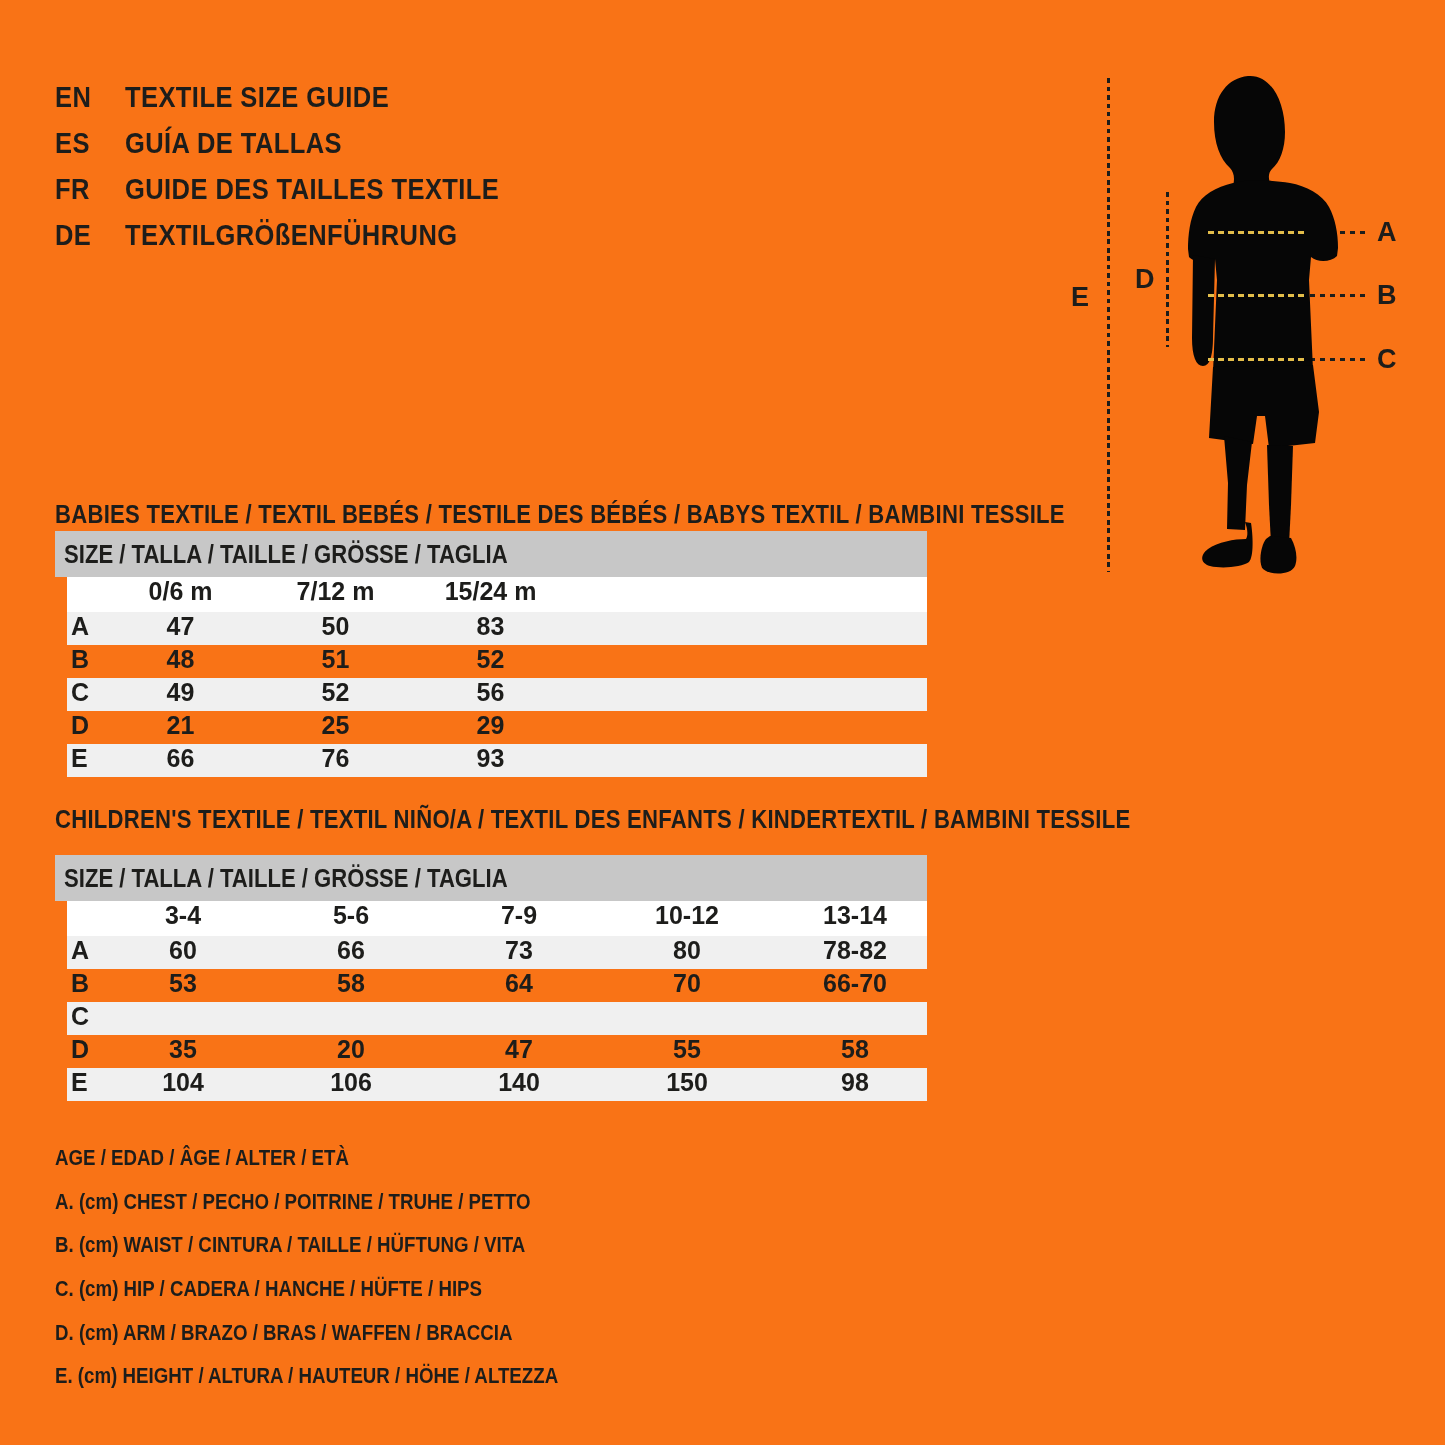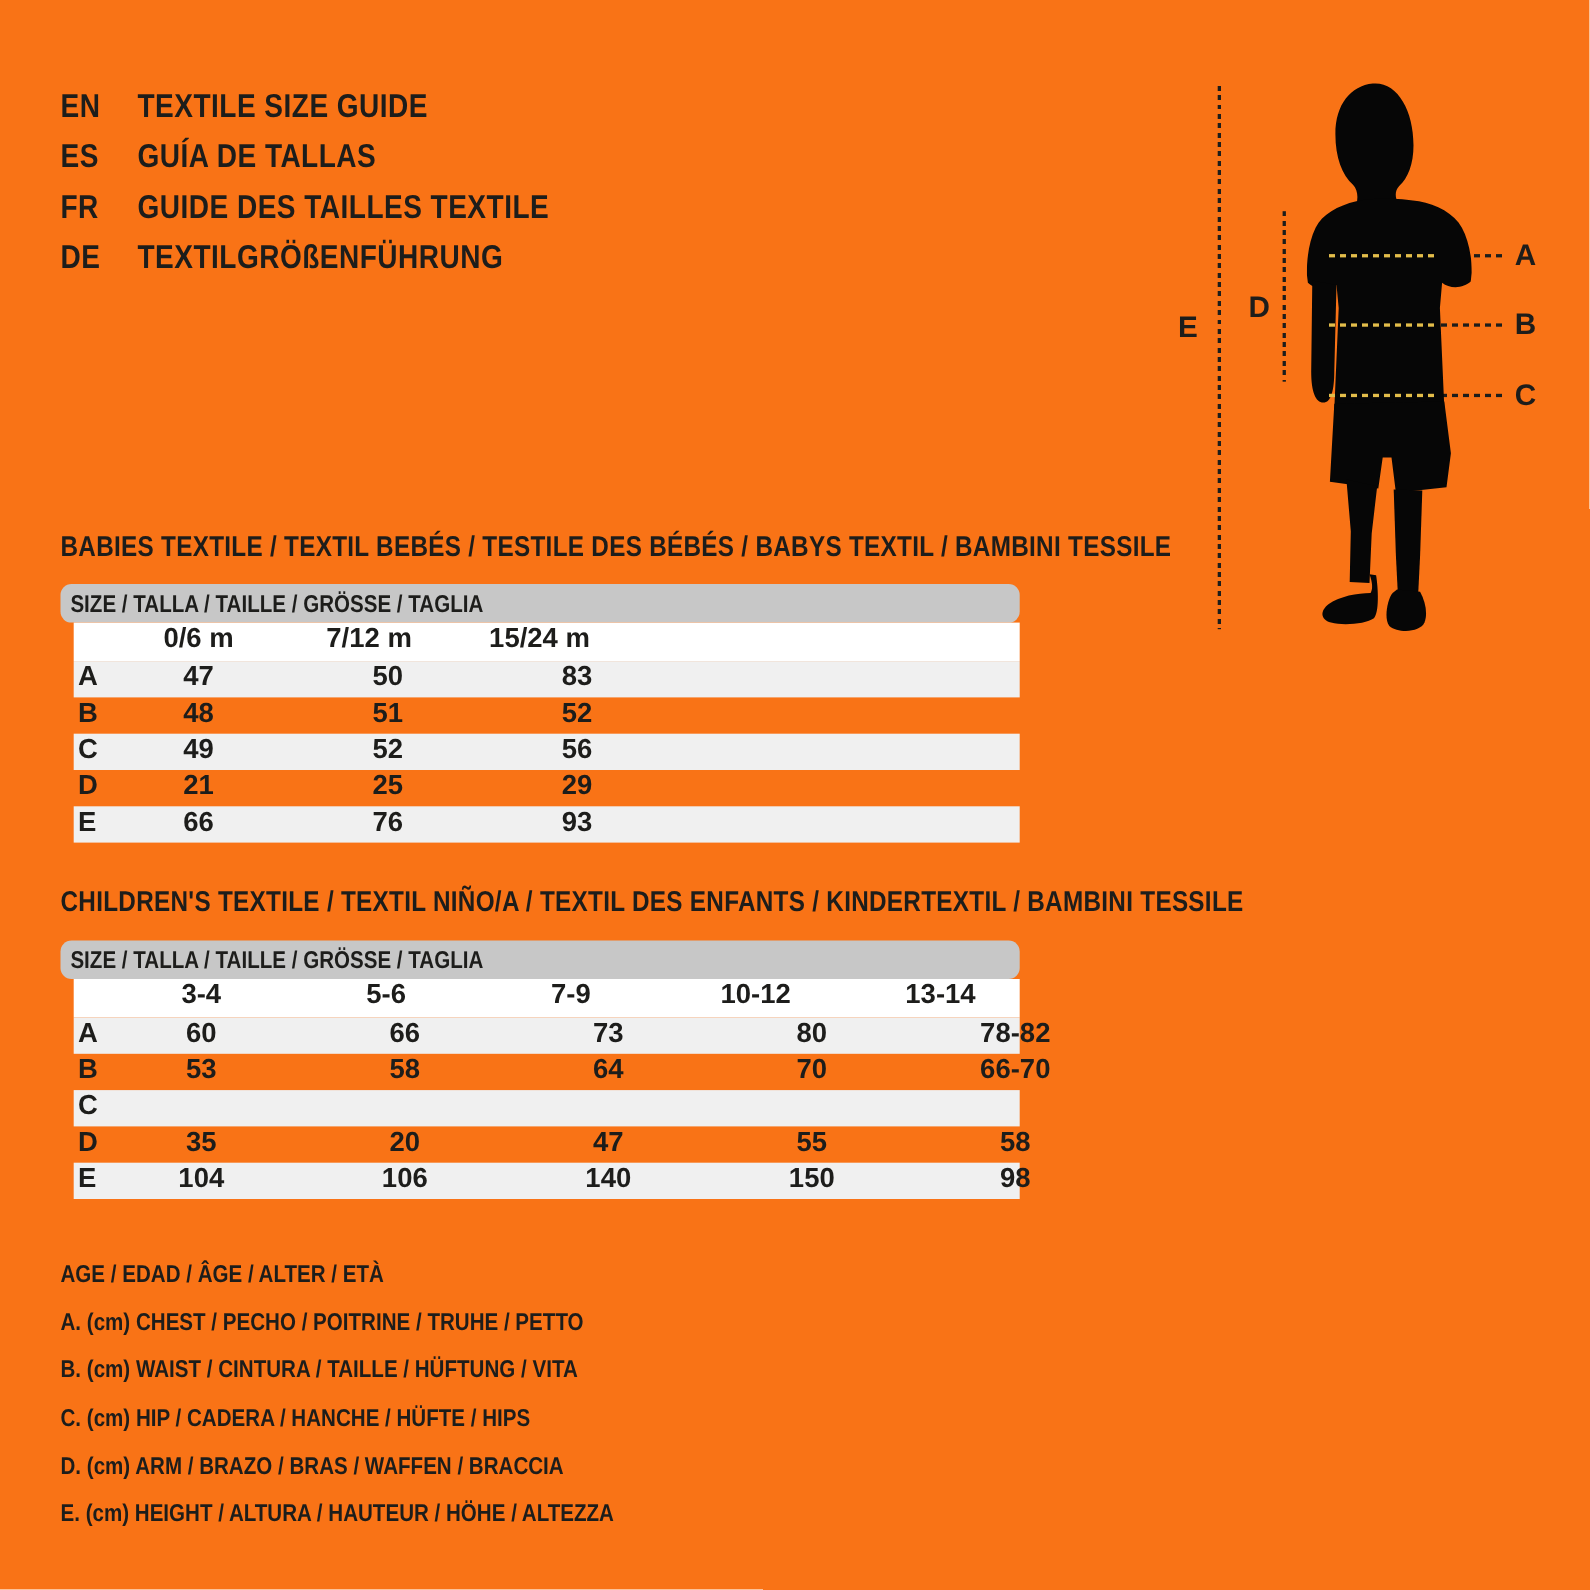--- a/index.html
+++ b/index.html
@@ -44,40 +44,40 @@
   .flabel { position: absolute; font-size: 27px; line-height: 1; }
   .a-label { left: 322px; top: 159px; }
   .b-label { left: 322px; top: 222px; }
   .c-label { left: 322px; top: 286px; }
   .d-label { left: 80px; top: 206px; }
   .e-label { left: 16px; top: 224px; }
   .silhouette { position: absolute; left: 133px; top: 15px; z-index: 1; }
 
   
   .section-title { position: absolute; left: 55px; font-size: 26px; letter-spacing: 0.3px; }
-  .babies-title { top: 481px; }
+  .babies-title { top: 499px; }
   .children-title { top: 804px; }
 
   
   .stable { position: absolute; left: 55px; width: 872px; font-size: 25px; }
   .babies-table { top: 531px; }
   .children-table { top: 855px; }
   .bar {
-    height: 35px; background: var(--table_header_bg,#c7c7c7);
-    display: flex; align-items: center; padding-left: 9px; font-size: 22px; border-radius: 10px;
+    height: 46px; background: var(--table_header_bg,#c7c7c7);
+    display: flex; align-items: center; padding-left: 9px; font-size: 26px;
   }
   .trow { display: flex; align-items: flex-start; height: 33px; margin-left: 12px; }
   .colhead { height: 35px; background: #fff; }
   .rows .trow:nth-of-type(odd) { background: var(--row_stripe_bg,#f0f0f0); }
   .rlabel { padding-left: 4px; }
   .babies-table .rlabel { width: 36px; flex: 0 0 36px; }
   .children-table .rlabel { width: 32px; flex: 0 0 32px; }
   .babies-table .colhead { padding-left: 36px; }
   .children-table .colhead { padding-left: 32px; }
-  .cells { display: flex; gap: 17px; }
+  .cells { display: flex; }
   .cell { text-align: center; }
   .babies-table .cell { width: 155px; flex: 0 0 155px; }
   .children-table .cell { width: 168px; flex: 0 0 168px; }
 
   
   .legend { position: absolute; left: 55px; top: 1136px; }
   .legend-line { height: 43.7px; display: flex; align-items: center; font-size: 22px; }
 </style>
 </head>
 <body>

